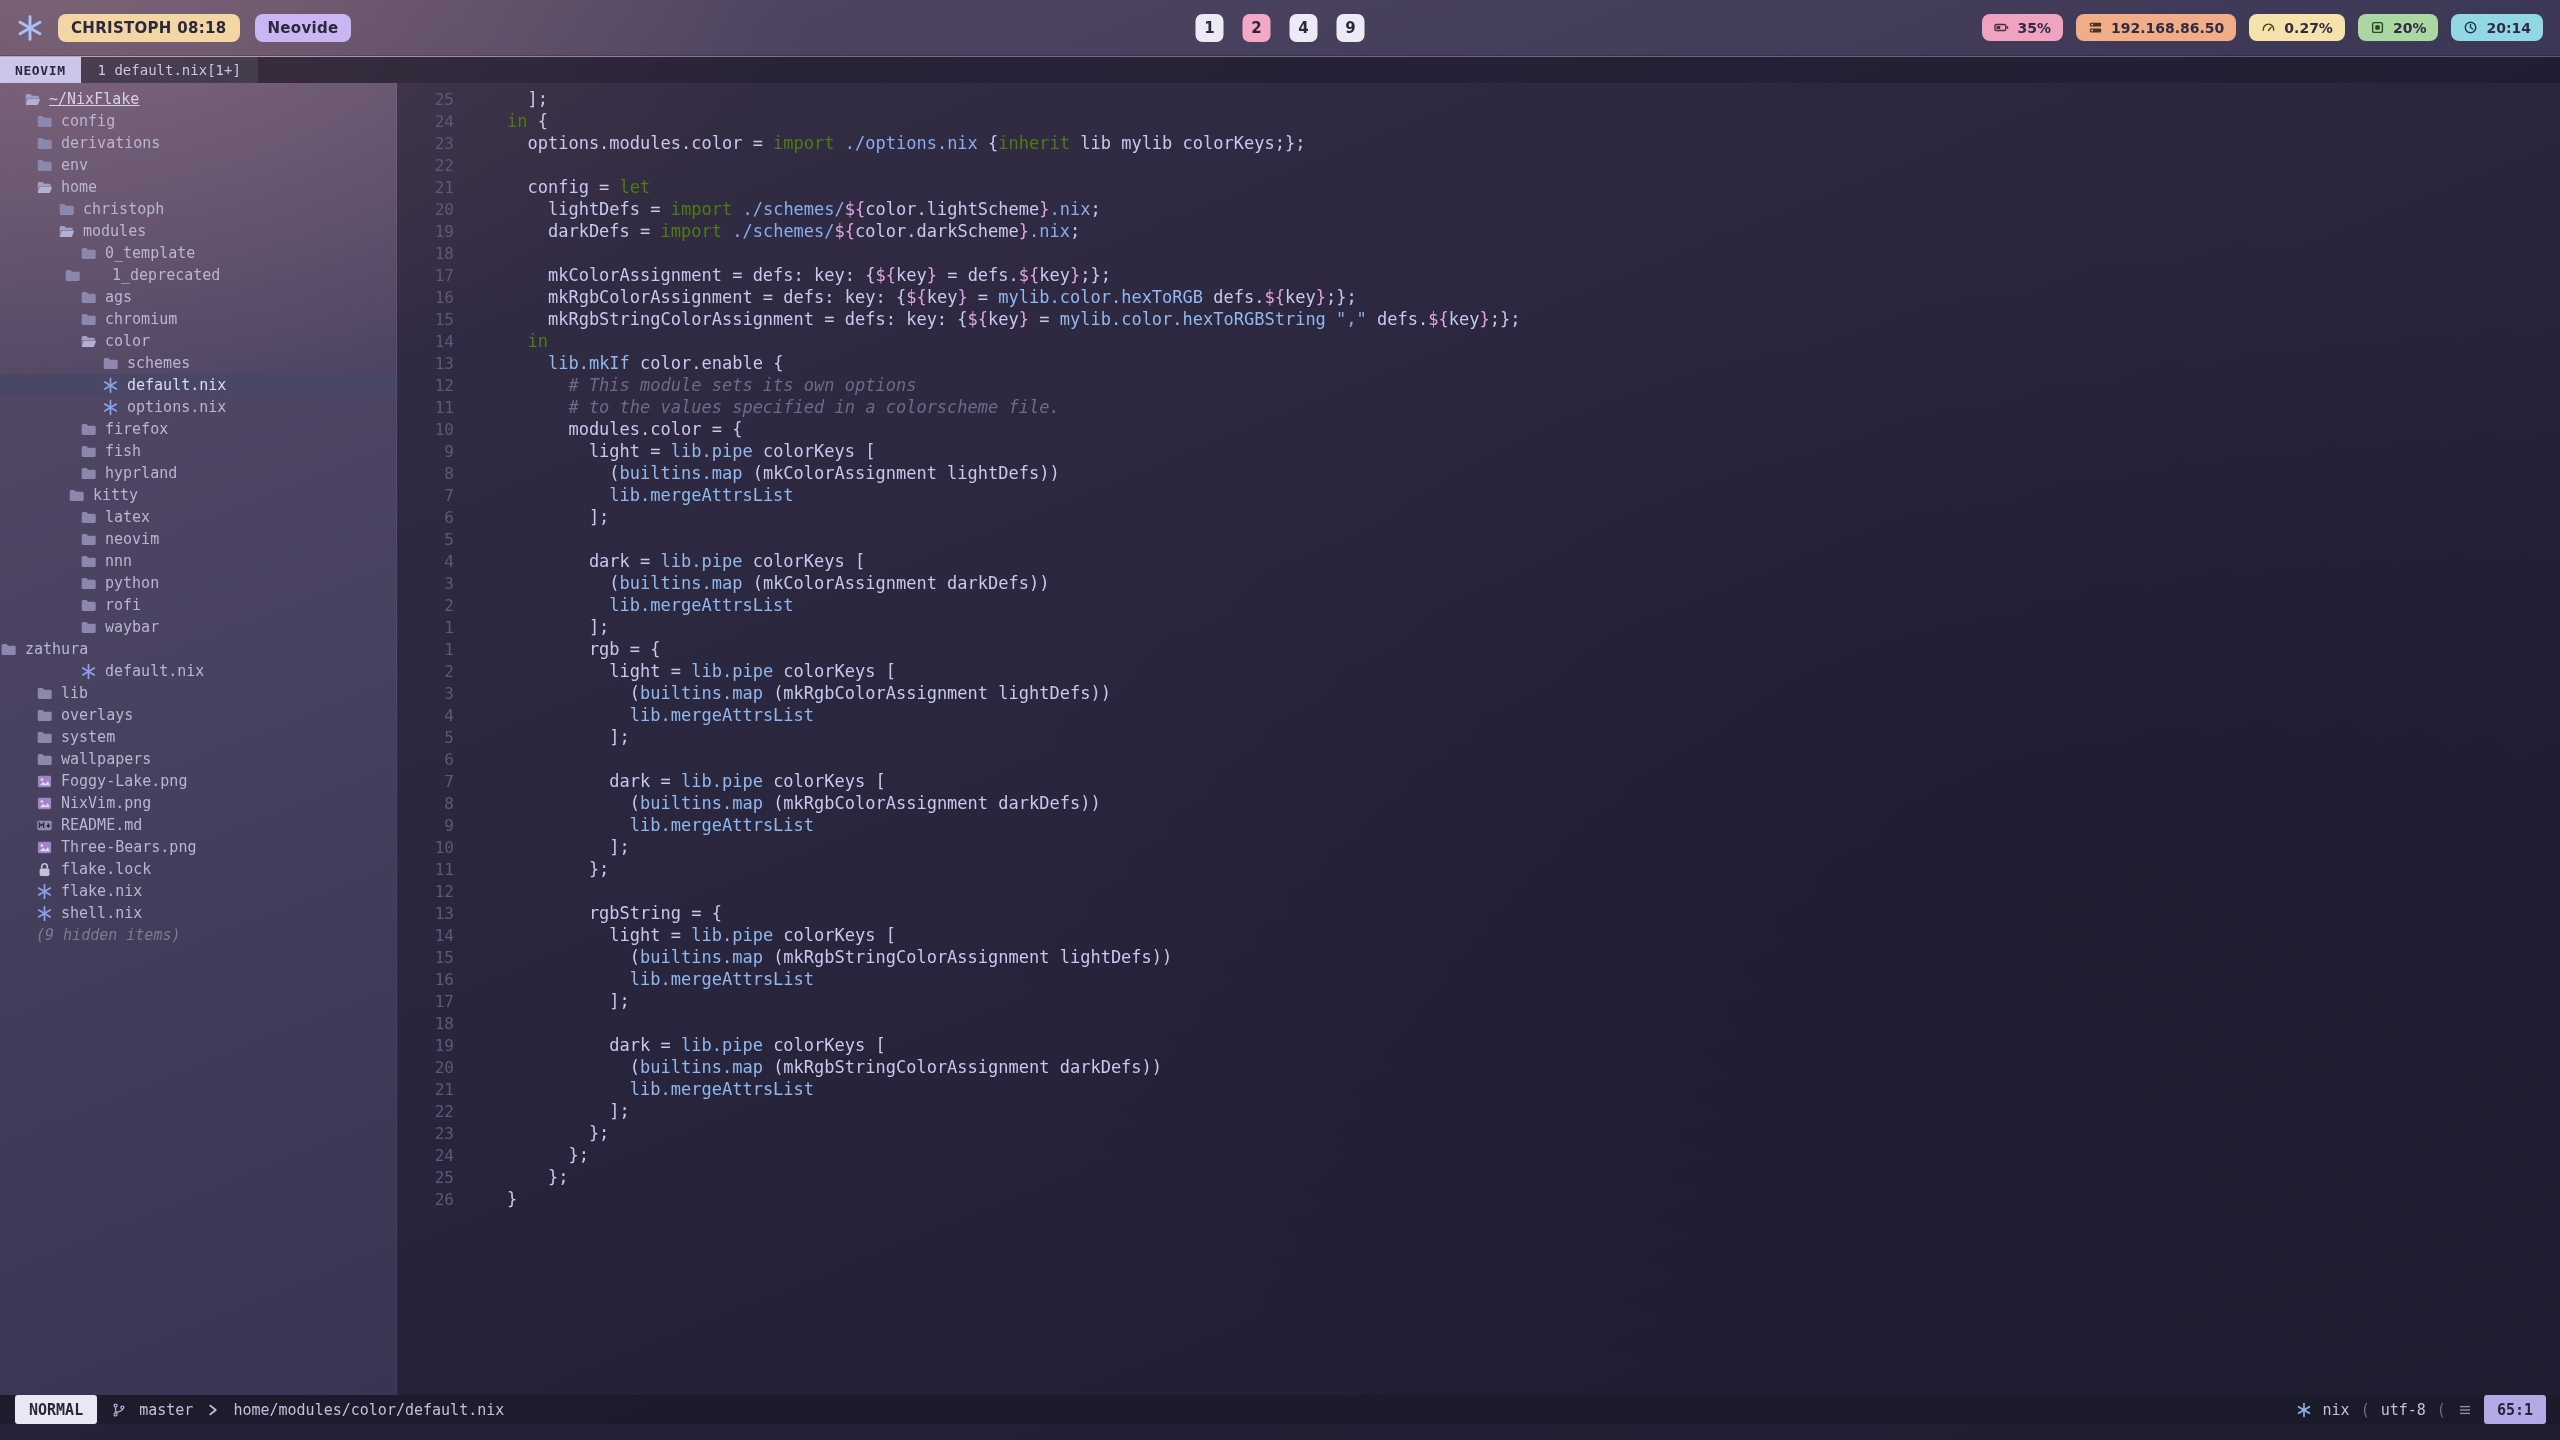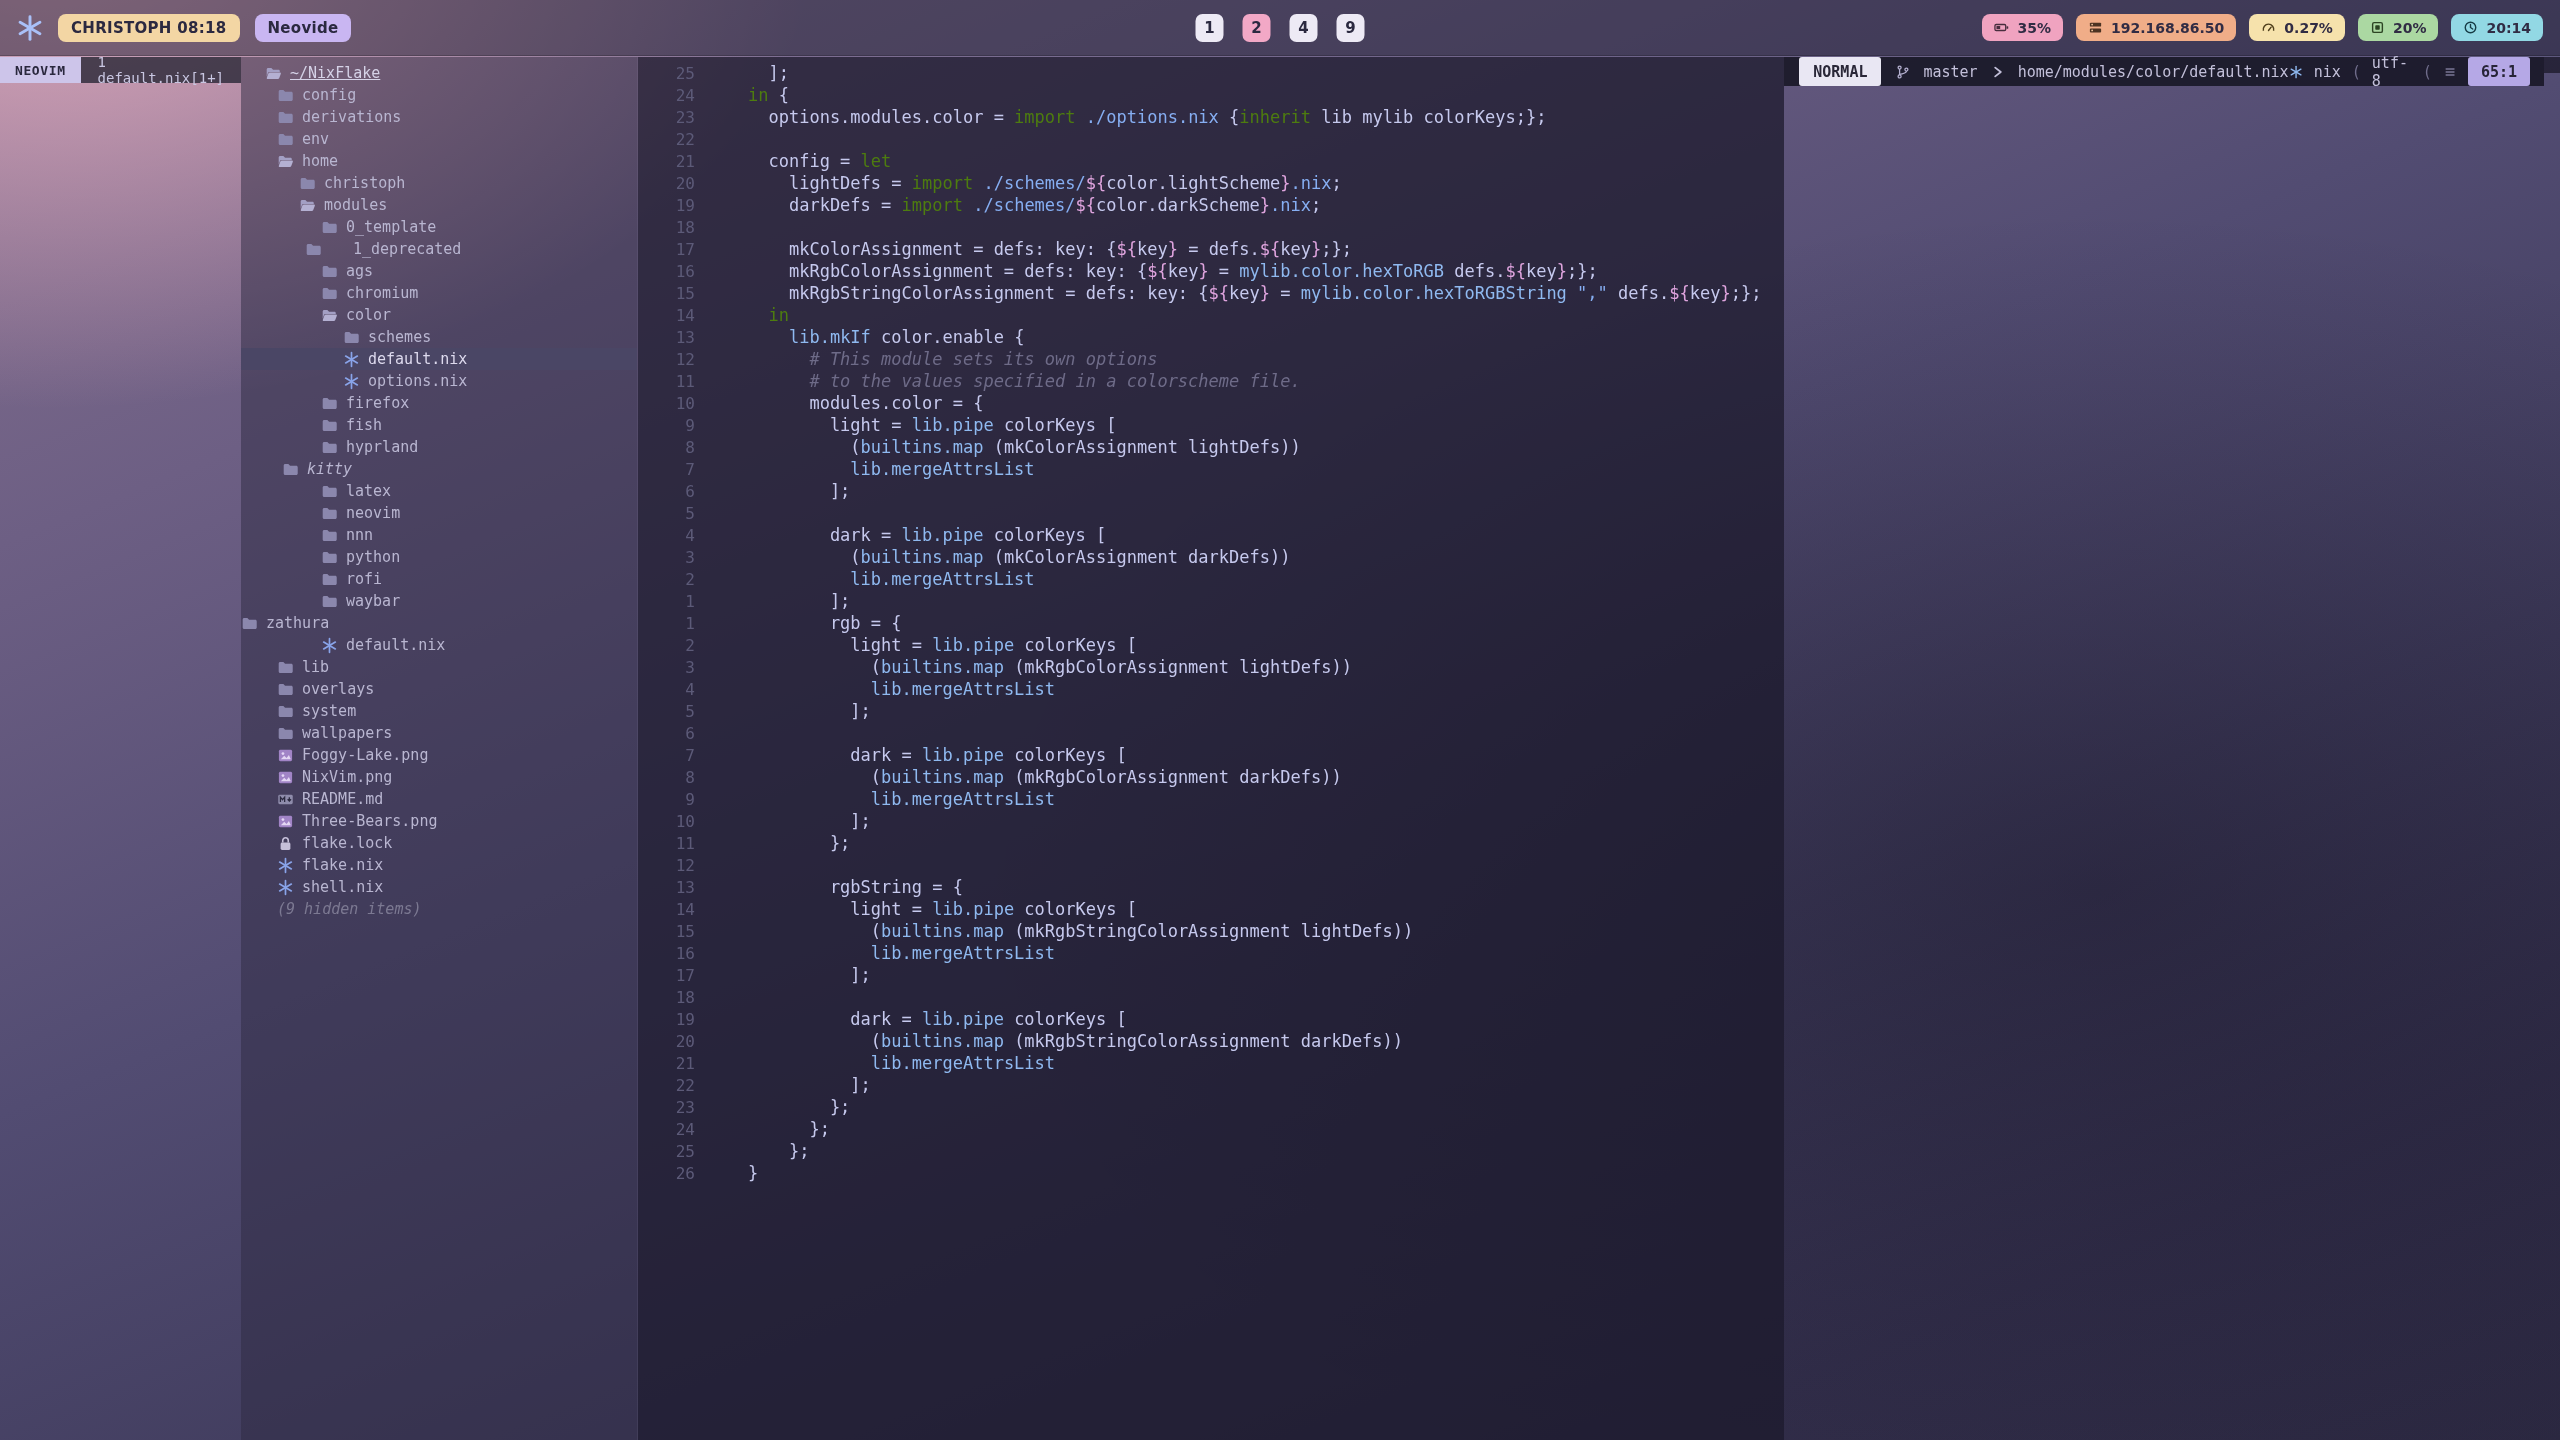--- a/index.html
+++ b/index.html
@@ -25,21 +25,21 @@
   .tb-center { position: absolute; left: 50%; top: 50%; transform: translate(-50%,-50%); display: flex; gap: 19px; }
   .ws { width: 28px; height: 28px; border-radius: 7px; background: #edeaf5; color: #2b2940;
         display: flex; align-items: center; justify-content: center; font-size: 15px; font-weight: bold; cursor: default; }
   .ws.active { background: #f2a8c6; }
   .tb-right { margin-left: auto; display: flex; align-items: center; gap: 13px; }
   .badge { height: 27px; border-radius: 8px; display: flex; align-items: center; gap: 8px; padding: 0 12px;
            font-size: 14px; font-weight: bold; color: #312c44; }
   .bicon { width: 15px; height: 15px; display: block; flex: 0 0 15px; }
 
   
-  .window { flex: 1; display: flex; flex-direction: row; min-height: 0;
+  .window { flex: 1; display: flex; flex-direction: column; min-height: 0;
             border-top: 1px solid rgba(200,195,235,0.10); }
   .tabline { height: 26px; flex: 0 0 26px; background: rgba(21,19,35,0.80); display: flex; align-items: stretch;
              font-family: "DejaVu Sans Mono", monospace; }
   .neovim-chip { background: #cdc5ea; color: #2a283e; font-size: 13px; font-weight: bold;
                  display: flex; align-items: center; padding: 0 15px; letter-spacing: 0.6px; }
   .buffer-tab { background: rgba(255,255,255,0.08); color: #c9c7e2; font-size: 14px;
                 display: flex; align-items: center; padding: 0 17px; }
 
   .main { flex: 1; display: flex; min-height: 0; }
 
@@ -320,21 +320,21 @@
             <span data-name="tree-item-label">fish</span>
           </div>
           <div class="trow" data-name="tree-item-hyprland" style="padding-left: 80px;">
             <span class="ticon" data-name="folder-icon">
               <svg viewBox="0 0 16 16">
                 <path d="M1.6 4.2c0-.8.6-1.4 1.4-1.4h3l1.6 1.7h5.8c.8 0 1.4.6 1.4 1.4v5.9c0 .8-.6 1.4-1.4 1.4H3c-.8 0-1.4-.6-1.4-1.4z" fill="#8b87ad"></path>
               </svg>
             </span>
             <span data-name="tree-item-label">hyprland</span>
           </div>
-          <div class="trow" data-name="tree-item-kitty" style="padding-left: 41px; font-style: italic;">
+          <div class="trow" data-name="tree-item-kitty" style="padding-left: 68px;">
             <span class="ticon" data-name="folder-icon">
               <svg viewBox="0 0 16 16">
                 <path d="M1.6 4.2c0-.8.6-1.4 1.4-1.4h3l1.6 1.7h5.8c.8 0 1.4.6 1.4 1.4v5.9c0 .8-.6 1.4-1.4 1.4H3c-.8 0-1.4-.6-1.4-1.4z" fill="#8b87ad"></path>
               </svg>
             </span>
             <span data-name="tree-item-label">kitty</span>
           </div>
           <div class="trow" data-name="tree-item-latex" style="padding-left: 80px;">
             <span class="ticon" data-name="folder-icon">
               <svg viewBox="0 0 16 16">

